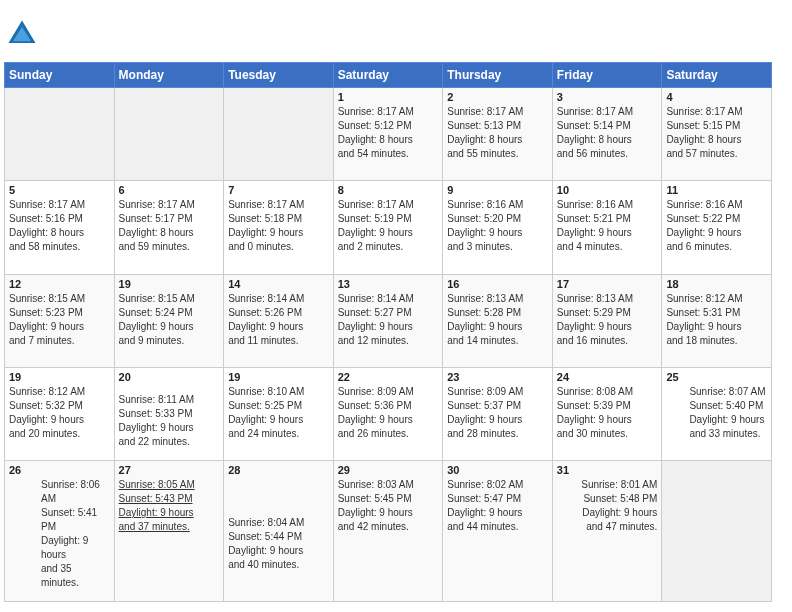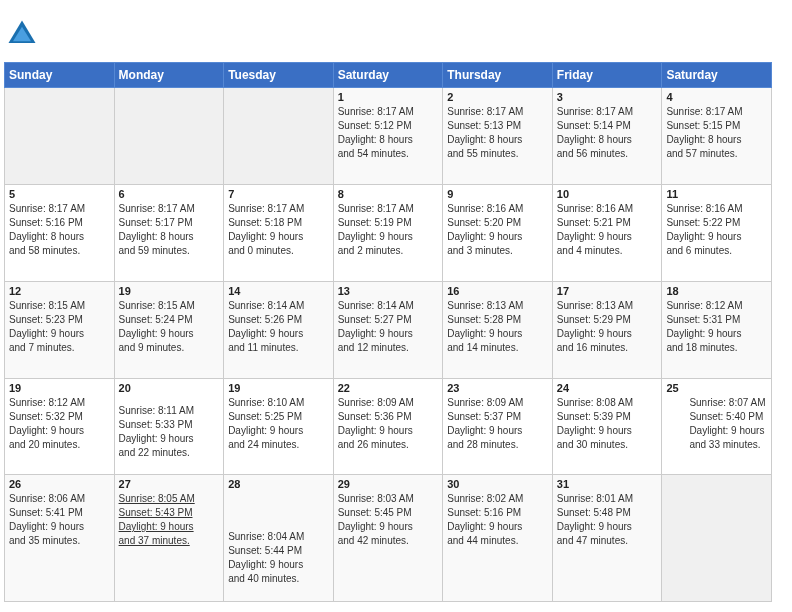--- a/index.html
+++ b/index.html
@@ -318,21 +318,21 @@
             <span class="day-num">25</span>
             <div class="day-info" style="white-space: pre-line; margin-left: 23px;">Sunrise: 8:07 AM
 Sunset: 5:40 PM
 Daylight: 9 hours
 and 33 minutes.</div>
           </td>
         </tr>
         <tr>
           <td>
             <span class="day-num">26</span>
-            <div class="day-info" style="white-space: pre-line;">Sunrise: 8:06 AM
+            <div class="day-info" style="white-space: pre-line; margin-left: 32px;">Sunrise: 8:06 AM
 Sunset: 5:41 PM
 Daylight: 9 hours
 and 35 minutes.</div>
           </td>
           <td>
             <span class="day-num">27</span>
             <div class="day-info" style="white-space: pre-line; text-decoration: underline;">Sunrise: 8:05 AM
 Sunset: 5:43 PM
 Daylight: 9 hours
 and 37 minutes.</div>
@@ -347,27 +347,27 @@
           <td>
             <span class="day-num">29</span>
             <div class="day-info" style="white-space: pre-line;">Sunrise: 8:03 AM
 Sunset: 5:45 PM
 Daylight: 9 hours
 and 42 minutes.</div>
           </td>
           <td>
             <span class="day-num">30</span>
             <div class="day-info" style="white-space: pre-line;">Sunrise: 8:02 AM
-Sunset: 5:16 PM
+Sunset: 5:47 PM
 Daylight: 9 hours
 and 44 minutes.</div>
           </td>
           <td>
             <span class="day-num">31</span>
-            <div class="day-info" style="white-space: pre-line;">Sunrise: 8:01 AM
+            <div class="day-info" style="white-space: pre-line; text-align: right;">Sunrise: 8:01 AM
 Sunset: 5:48 PM
 Daylight: 9 hours
 and 47 minutes.</div>
           </td>
           <td class="empty-cell"></td>
         </tr>
       </tbody>
   </table>
 </div>
 

